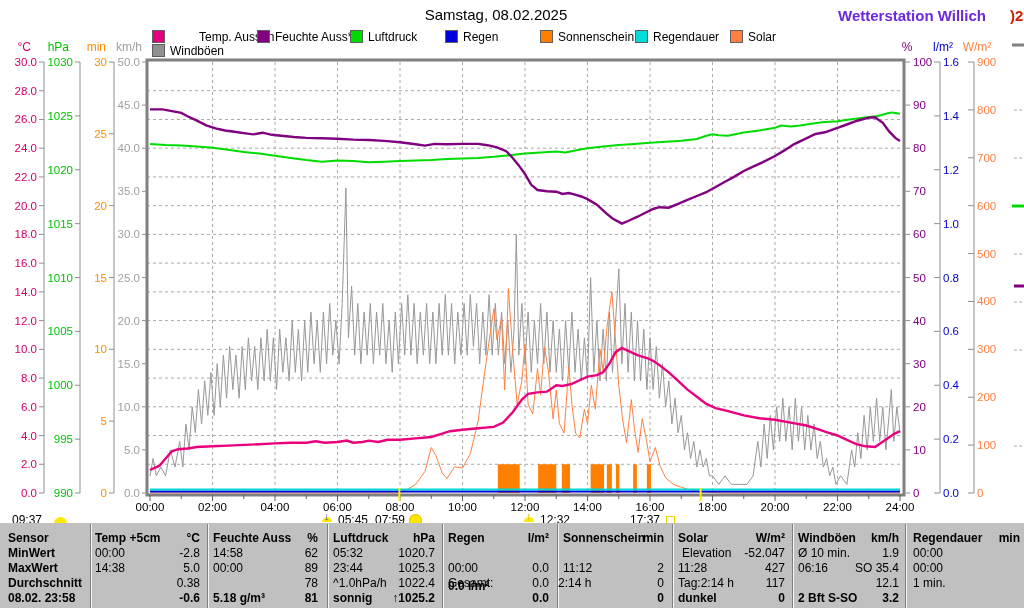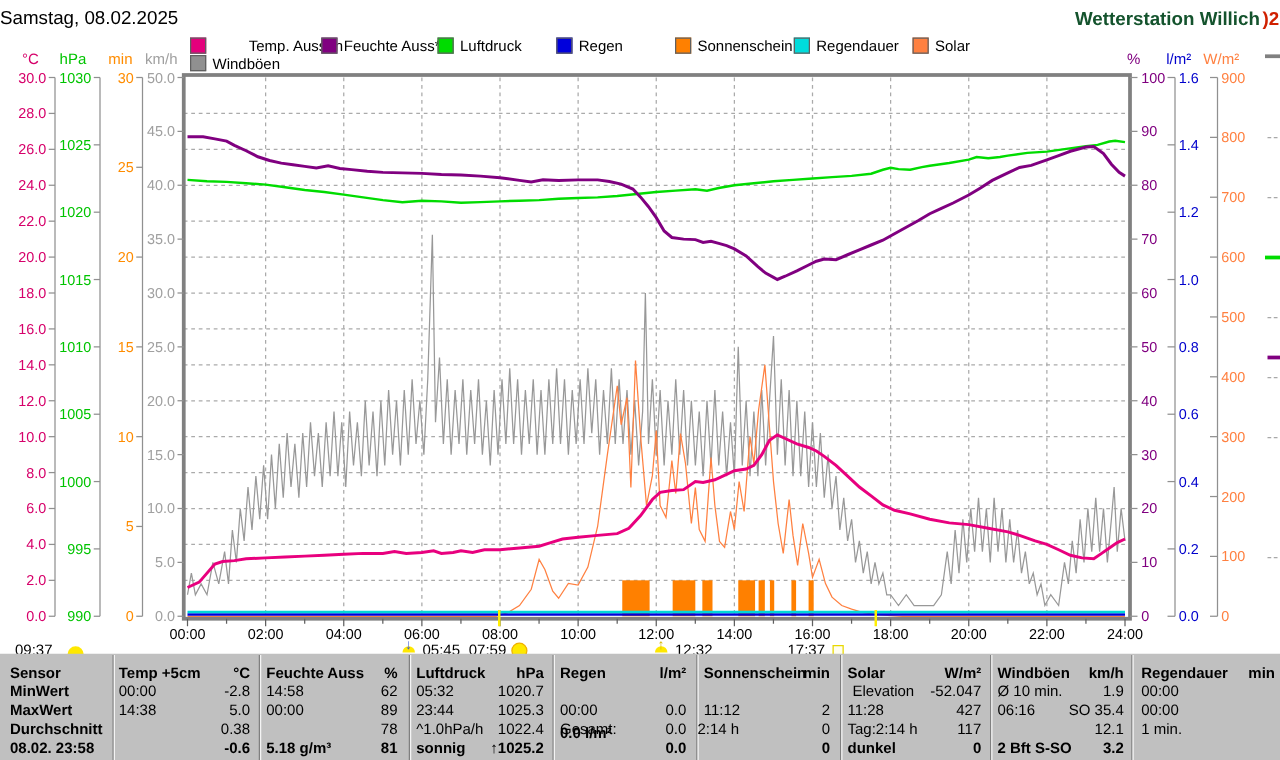--- a/index.html
+++ b/index.html
@@ -1,20 +1,20 @@
 <!DOCTYPE html>
 <html><head>
 <meta charset="utf-8">
 <style>
   html,body{margin:0;padding:0;background:#fff;}
   #screen{position:relative;width:1024px;height:608px;background:#fff;overflow:hidden;
           font-family:"Liberation Sans",sans-serif;color:#000;}
   .abs{position:absolute;}
-  #title{top:6px;left:0;width:992px;font-size:15px;}
-  #station{top:7px;left:860px;font-size:15px;font-weight:bold;color:#14532d;white-space:nowrap;}
+  #title{top:6px;left:0;width:992px;text-align:center;font-size:15px;}
+  #station{top:7px;left:838px;font-size:15px;font-weight:bold;color:#6d28d9;white-space:nowrap;}
   #station-suffix{top:7px;left:1010px;font-size:15px;font-weight:bold;color:#d02000;white-space:nowrap;}
   .legend-item{position:absolute;display:flex;align-items:center;height:13px;font-size:12px;white-space:nowrap;}
   .legend-swatch{width:11px;height:11px;border:1px solid #606060;margin-right:5px;flex:0 0 auto;}
   svg text{font-family:"Liberation Sans",sans-serif;}
   #annots{position:absolute;top:0;left:0;width:1024px;height:608px;pointer-events:none;}
   .ann-time{position:absolute;font-size:12px;white-space:nowrap;}
   .dome{position:absolute;width:13px;height:7px;background:#ffe800;border-radius:7px 7px 0 0;}
   .sun-disc{position:absolute;width:11px;height:11px;background:#ffe800;border:1px solid #f0b000;border-radius:50%;}
   .sq{position:absolute;width:7px;height:7px;border:1px solid #e8d800;background:#fffef0;}
   .arrow{position:absolute;font-size:11px;font-weight:bold;color:#3858d8;}

